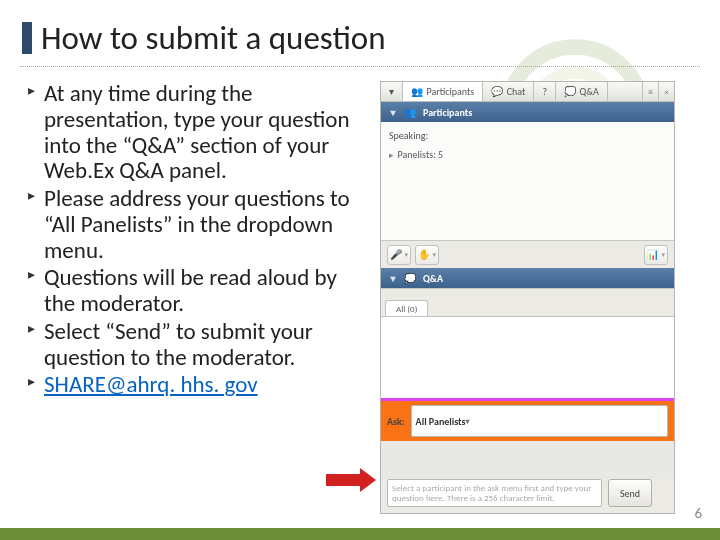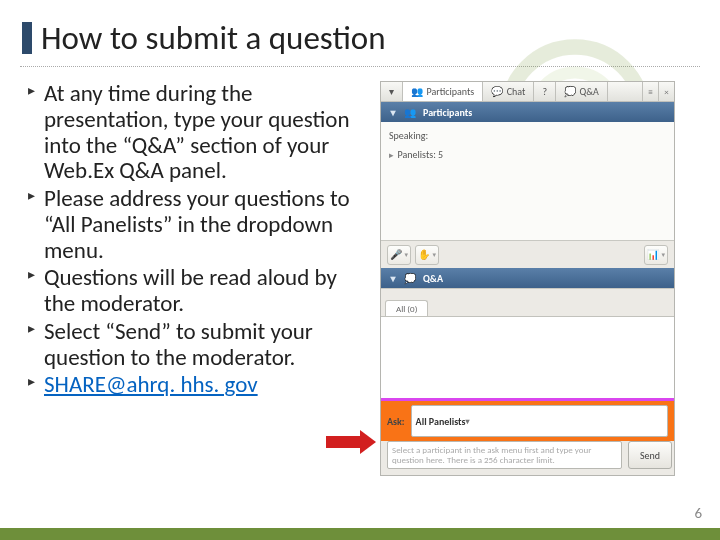--- a/index.html
+++ b/index.html
@@ -189,24 +189,25 @@
     padding: 0 4px;
     display: flex;
     align-items: center;
     justify-content: flex-start;
     color: #333;
     font-weight: 600;
   }
   .ask-select .dd { color: #777; font-size: 8px; }
   .type-row {
     background: #eceae5;
-    padding: 0 2px 6px 6px;
+    padding: 0 22px 6px 6px;
     display: flex;
     gap: 6px;
     align-items: stretch;
+    margin-top: 38px;
   }
   .type-box {
     flex: 1;
     background: #fff;
     border: 1px solid #b8b8b2;
     border-radius: 2px;
     font-size: 9px;
     color: #aaa;
     padding: 3px 4px;
     height: 28px;

